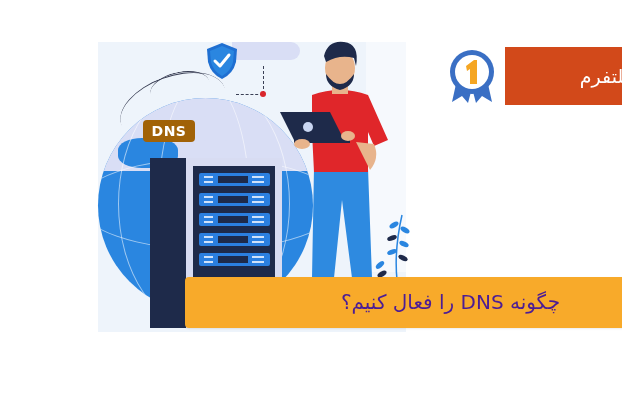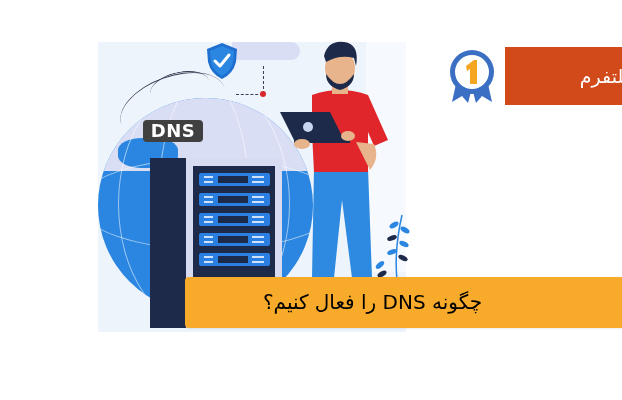--- a/index.html
+++ b/index.html
@@ -19,22 +19,22 @@
     position:absolute; left:0px; top:55px; width:215px; height:215px; border-radius:50%;
     background:#2a86e0; overflow:hidden;
   }
   .globe .cap {
     position:absolute; left:0; top:0; width:100%; height:34%; background:#d9def5;
   }
   .globe .land { position:absolute; background:#d9def5; border-radius:40%; }
   .globe .line { position:absolute; border:1px solid rgba(255,255,255,0.55); border-radius:50%; }
   .arc { position:absolute; border-top:1.5px solid #3a3f55; border-radius:50%; }
   .dns-sign {
-    position:absolute; left:143px; top:120px; width:60px; height:22px; background:#404040;
-    border-radius:4px; color:#fff; font-weight:bold; font-size:18px; text-align:center;
+    position:absolute; left:143px; top:120px; width:52px; height:22px; background:#a16207;
+    border-radius:4px; color:#fff; font-weight:bold; font-size:14px; text-align:center;
     line-height:22px; letter-spacing:0.5px;
   }
   .rack-dark { position:absolute; left:150px; top:158px; width:38px; height:170px; background:#1e2a4a; }
   .rack-light { position:absolute; left:186px; top:158px; width:96px; height:170px; background:#d8dcf2; }
   .rack-inner { position:absolute; left:193px; top:166px; width:82px; height:162px; background:#1e2a4a; }
   .server {
     position:absolute; left:199px; width:71px; height:13px; background:#2b7fe0; border-radius:2px;
   }
   .server .slot { position:absolute; left:19px; top:3px; width:30px; height:7px; background:#1e2a4a; }
   .server .l1, .server .l2, .server .r1, .server .r2 { position:absolute; height:2px; background:#cfe2fb; }
@@ -54,21 +54,21 @@
     color:#ffffff; font-size:19px; line-height:58px; direction:rtl; text-align:right;
     padding-right:0; overflow:hidden; white-space:nowrap;
   }
   .badge span { position:absolute; right:-14px; top:0; }
   .banner {
     position:absolute; left:185px; top:277px; width:445px; height:51px; background:#f8aa2a;
     border-radius:4px 0 0 4px; box-shadow:0 1px 2px rgba(0,0,0,0.08);
   }
   .banner-text {
     position:absolute; left:0; right:70px; top:0; height:52px; line-height:51px;
-    color:#000000; font-size:20px; text-align:center; direction:rtl; white-space:nowrap;
+    color:#4c1d95; font-size:20px; direction:rtl; white-space:nowrap;
   }
 </style>
 </head>
 <body>
 
 <div class="panel"></div>
 <div class="panel-white-right"></div>
 
 <div class="globe" style="left:98px; top:98px;">
   <div class="cap"></div>

